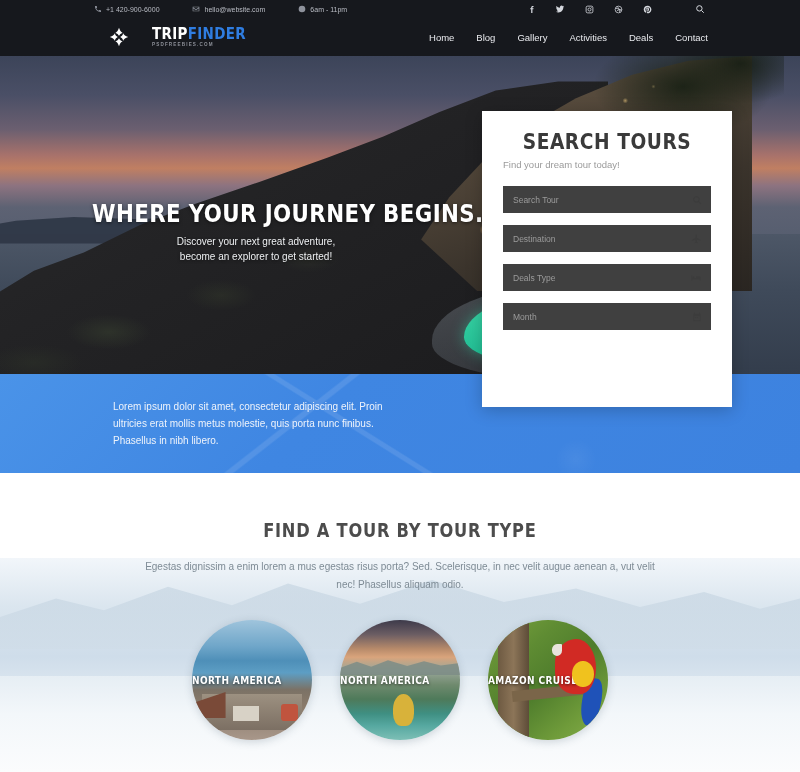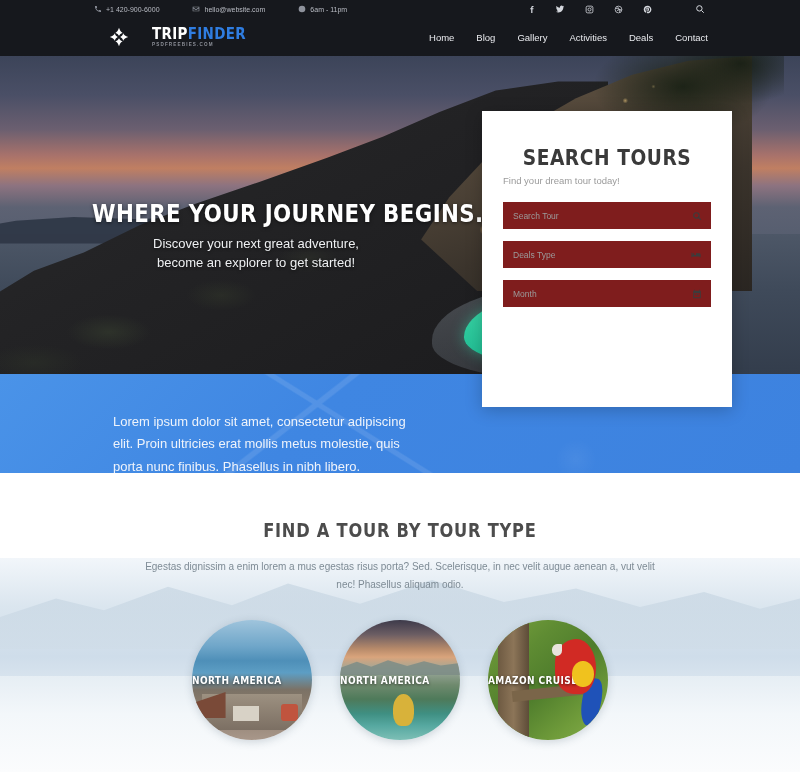--- a/index.html
+++ b/index.html
@@ -82,46 +82,46 @@
     border-radius: 52% 46% 40% 50% / 60% 54% 44% 40%;
     box-shadow: 0 0 14px rgba(50,220,170,.45); }
   .pool-deck { position: absolute; right: 13%; bottom: -2%; width: 33%; height: 30%;
     background: linear-gradient(170deg,rgba(150,160,170,.35),rgba(90,100,112,.25));
     border-radius: 50% 44% 38% 48% / 58% 52% 42% 38%; }
   .hero-copy { position: absolute; left: 92px; top: 145px; width: 320px; }
   .hero-h1 { color: #fff; font-size: 25px; font-weight: bold; letter-spacing: .4px; line-height: 1;
     font-family: "DejaVu Sans Condensed","Liberation Sans Narrow","Liberation Sans",sans-serif;
     transform: scaleX(.95); transform-origin: left center;
     text-shadow: 0 1px 4px rgba(0,0,0,.55); white-space: nowrap; }
-  .hero-p { color: #eef0f2; font-size: 13px; line-height: 1.45; margin-top: 9px; text-align: center;
+  .hero-p { color: #eef0f2; font-size: 10px; line-height: 1.45; margin-top: 9px; text-align: center;
     text-shadow: 0 1px 3px rgba(0,0,0,.5); width: 300px; margin-left: 14px; }
 
   
   .card { position: absolute; right: 68px; top: 111px; width: 250px; height: 296px;
-    background: #fff; box-shadow: 0 3px 16px rgba(0,0,0,.22); padding: 34px 21px 0; z-index: 5; }
+    background: #fff; box-shadow: 0 3px 16px rgba(0,0,0,.22); padding: 18px 21px 0; z-index: 5; }
   .card-title { text-align: center; font-size: 22px; font-weight: bold; color: #3a3a3a; letter-spacing: .6px;
     font-family: "DejaVu Sans Condensed","Liberation Sans Narrow","Liberation Sans",sans-serif;
     transform: scaleX(.94); }
   .card-sub { text-align: left; font-size: 9.5px; color: #9a9a9a; margin-top: 5px; margin-bottom: 16px; }
-  .field { position: relative; height: 27px; background: #7f1d1d; margin-bottom: 12px; display: flex; align-items: center; cursor: text; }
+  .field { position: relative; height: 27px; background: #404040; margin-bottom: 12px; display: flex; align-items: center; cursor: text; }
   .field-text { font-size: 8.5px; color: #9b9b9b; margin-left: 10px; }
   .field-ico { position: absolute; right: 9px; top: 50%; transform: translateY(-50%); color: #3c3c3c; display: flex; }
   .field-ico svg { display: block; }
   .find-btn { height: 28px; background: #1467d4; color: #fff; display: flex; align-items: center; justify-content: center;
     font-size: 8.5px; font-weight: bold; letter-spacing: 1.1px; cursor: pointer; margin-top: 3px; border: none; width: 100%; }
 
   
   .band { position: relative; height: 99px; background: linear-gradient(135deg,#4a93e8 0%,#3f86e2 40%,#3d82df 100%); overflow: hidden; }
   .band-dec { position: absolute; inset: 0; opacity: .1;
     background:
       linear-gradient(32deg, transparent 44%, #fff 44.3%, #fff 45%, transparent 45.3%),
       linear-gradient(-38deg, transparent 61%, #fff 61.3%, #fff 62%, transparent 62.3%),
       radial-gradient(circle 30px at 72% 86%, rgba(255,255,255,.5), transparent 70%); }
-  .band-text { position: absolute; left: 113px; top: 37px; width: 300px;
-    color: #eef3fb; font-size: 13px; line-height: 1.72; }
+  .band-text { position: absolute; left: 113px; top: 24px; width: 300px;
+    color: #eef3fb; font-size: 10px; line-height: 1.72; }
 
   
   .types { position: relative; height: 299px; background: #fff; overflow: hidden; }
   .types-bg { position: absolute; left: 0; top: 85px; right: 0; bottom: 0;
     background: linear-gradient(180deg,#f2f6fa 0%,#dbe6ef 22%,#cfddea 46%,#e3ecf3 70%,#eff4f8 100%); }
   .mountains { position: absolute; left: 0; top: 92px; width: 100%; height: 84px; opacity: .55;
     background: linear-gradient(180deg,#b9cbda 0%,#cfdce7 100%);
     clip-path: polygon(0 100%,0 62%,7% 40%,13% 54%,21% 26%,29% 48%,36% 22%,45% 46%,54% 18%,63% 44%,72% 28%,80% 50%,88% 32%,95% 52%,100% 40%,100% 100%); }
   .snowfield { position: absolute; left: 0; bottom: 0; width: 100%; height: 96px;
     background: linear-gradient(180deg,#e6eef4 0%,#f3f7fa 40%,#fbfcfd 100%); }
@@ -318,20 +318,28 @@
     <div class="field">
       <span class="field-text">Search Tour</span>
       <span class="field-ico">
         <svg width="10" height="10" viewBox="0 0 24 24" fill="none" stroke="currentColor" stroke-width="2.6">
             <circle cx="10.5" cy="10.5" r="6.5"></circle>
             <path d="M15.4 15.4 21 21"></path>
           </svg>
       </span>
     </div>
 
+    <div class="field">
+      <span class="field-text">Destination</span>
+      <span class="field-ico">
+        <svg width="11" height="11" viewBox="0 0 24 24" fill="currentColor">
+            <path d="M21 16v-2l-8-5V3.5a1.5 1.5 0 0 0-3 0V9l-8 5v2l8-2.5V18l-2 1.5V21l3.5-1 3.5 1v-1.5L13 18v-4.5L21 16z"></path>
+          </svg>
+      </span>
+    </div>
 
     <div class="field">
       <span class="field-text">Deals Type</span>
       <span class="field-ico">
         <svg width="12" height="11" viewBox="0 0 24 24" fill="currentColor">
             <path d="M2 7h2v5h8V8h7a3 3 0 0 1 3 3v6h-2v-2H4v2H2V7zm4.5 1A2 2 0 1 1 6.5 12a2 2 0 0 1 0-4z"></path>
           </svg>
       </span>
     </div>
 

